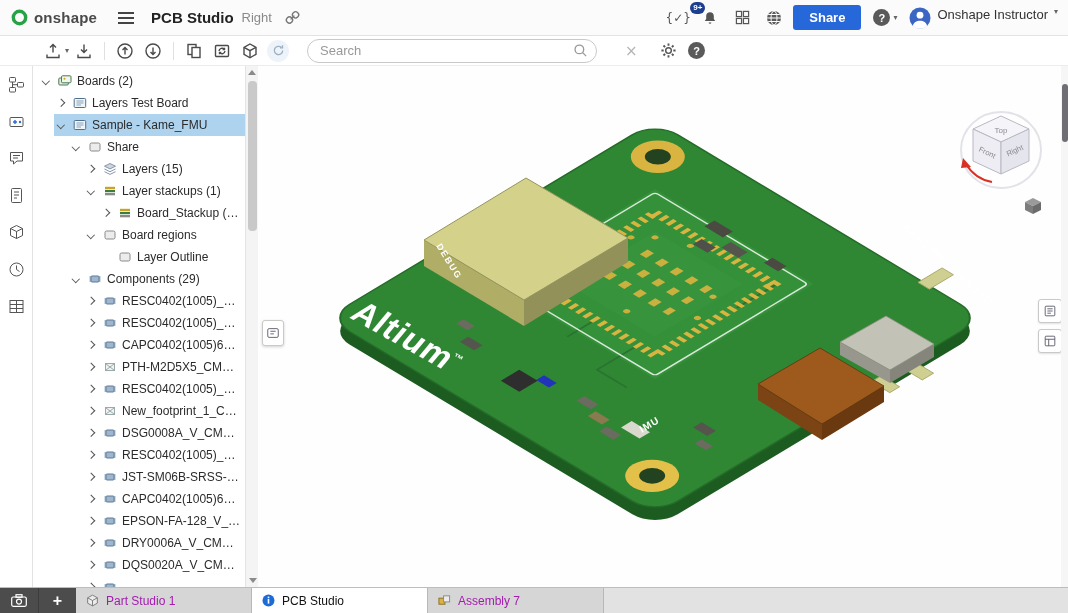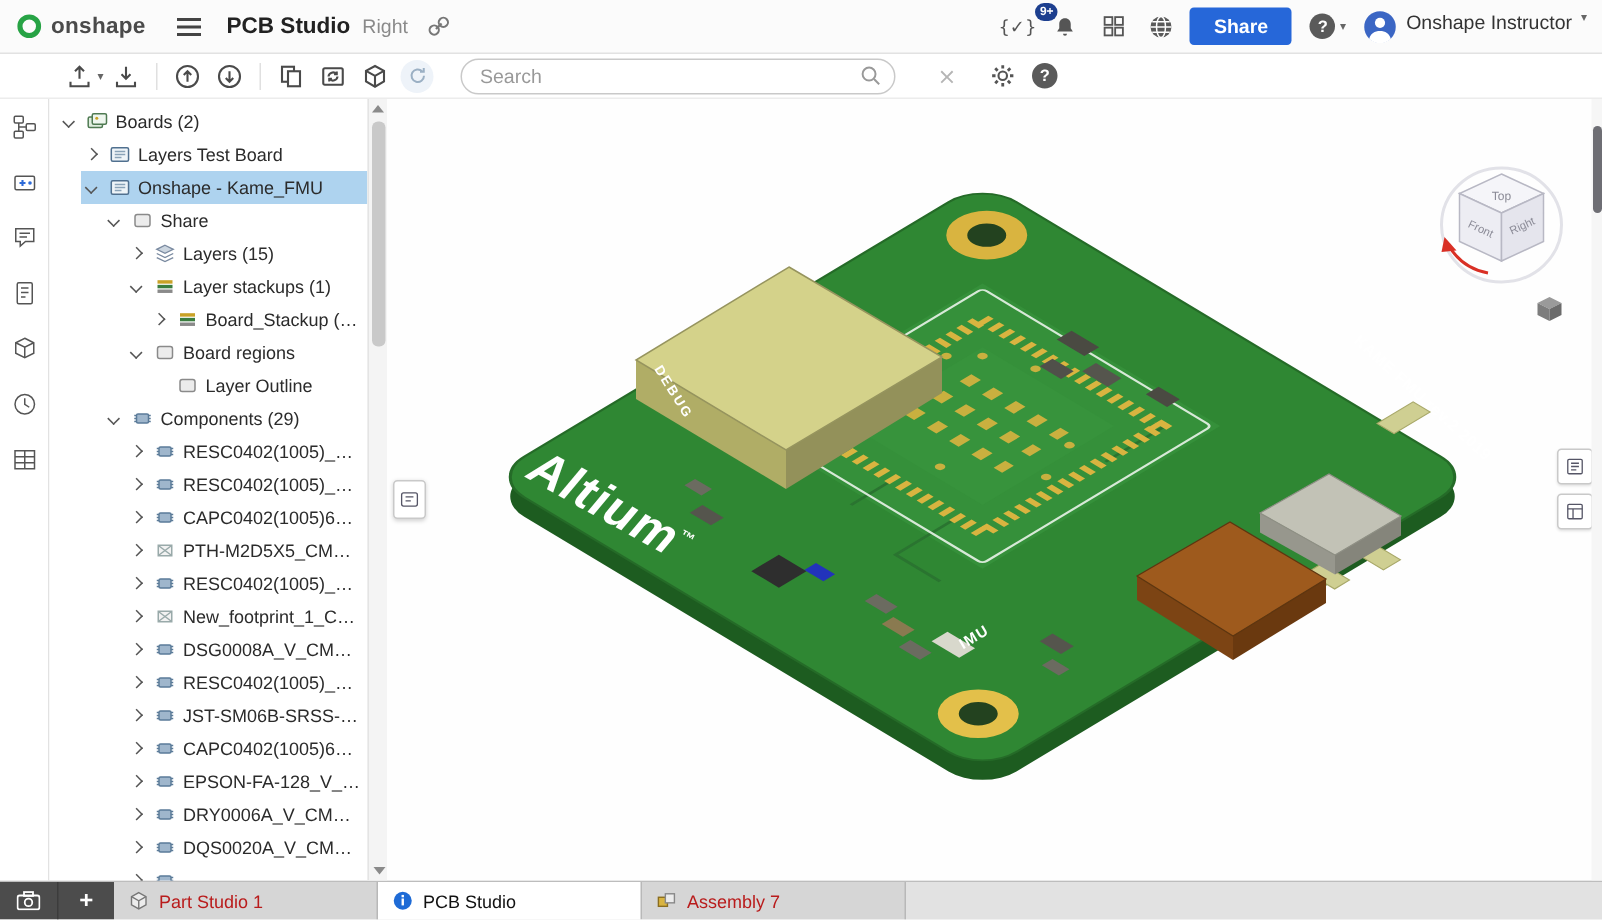--- a/index.html
+++ b/index.html
@@ -67,21 +67,21 @@
   .side-handle{position:absolute;left:4px;top:254px;width:22px;height:26px;background:#fff;border:1px solid #c9c9c9;border-radius:3px;display:flex;align-items:center;justify-content:center;cursor:pointer;box-shadow:0 1px 3px rgba(0,0,0,.18)}
   .vp-scroll{position:absolute;right:0;top:0;bottom:0;width:7px;background:#f6f6f6}
   .vp-thumb{position:absolute;right:0.5px;top:18px;width:6px;height:58px;background:#6e6e74;border-radius:3px}
 
   
   .bottombar{height:26px;background:#d6d6d6;border-top:1px solid #bdbdbd;display:flex;align-items:stretch}
   .btile{width:38px;background:#4c4c4c;display:flex;align-items:center;justify-content:center;cursor:pointer;flex:none}
   .btile + .btile{border-left:1px solid #3c3c3c}
   .plus-glyph{color:#fff;font-size:16px;font-weight:bold;line-height:1}
   .tabstrip{display:flex;align-items:stretch}
-  .tab{width:176px;display:flex;align-items:center;gap:7px;padding:0 10px;border-right:1px solid #b8b8b8;background:#d6d6d6;cursor:pointer;font-size:12px;color:#b91c1c;white-space:nowrap;overflow:hidden}
+  .tab{width:176px;display:flex;align-items:center;gap:7px;padding:0 10px;border-right:1px solid #b8b8b8;background:#d6d6d6;cursor:pointer;font-size:12px;color:#a21caf;white-space:nowrap;overflow:hidden}
   .tab.active{background:#fff;color:#111}
   .tabfill{flex:1;background:#e2e2e2}
 </style>
 </head>
 <body>
 
 <div class="header">
   <div class="logo">
     <svg width="19" height="19" viewBox="0 0 19 19">
       <circle cx="9.5" cy="9.5" r="6.2" fill="none" stroke="#27a345" stroke-width="3.4"></circle>
@@ -311,21 +311,21 @@
           <span class="tcontent">
             <span class="chevbox">
               <span class="chev open"></span>
             </span>
             <span class="ticon">
               <svg width="14" height="14" viewBox="0 0 14 14">
                 <rect x="1.2" y="2.5" width="11.5" height="9" rx="1" fill="#eef4f8" stroke="#50708f"></rect>
                 <path d="M3.5 5h7M3.5 7h7M3.5 9h4.5" stroke="#8aa3b8" stroke-width="1" fill="none"></path>
               </svg>
             </span>
-            <span class="tlabel">Onshape - Kame_FMU</span>
+            <span class="tlabel">Sample - Kame_FMU</span>
           </span>
         </div>
         <div class="trow">
           <span class="indent" style="width: 36px;"></span>
           <span class="tcontent">
             <span class="chevbox">
               <span class="chev open"></span>
             </span>
             <span class="ticon">
               <svg width="14" height="14" viewBox="0 0 14 14">

